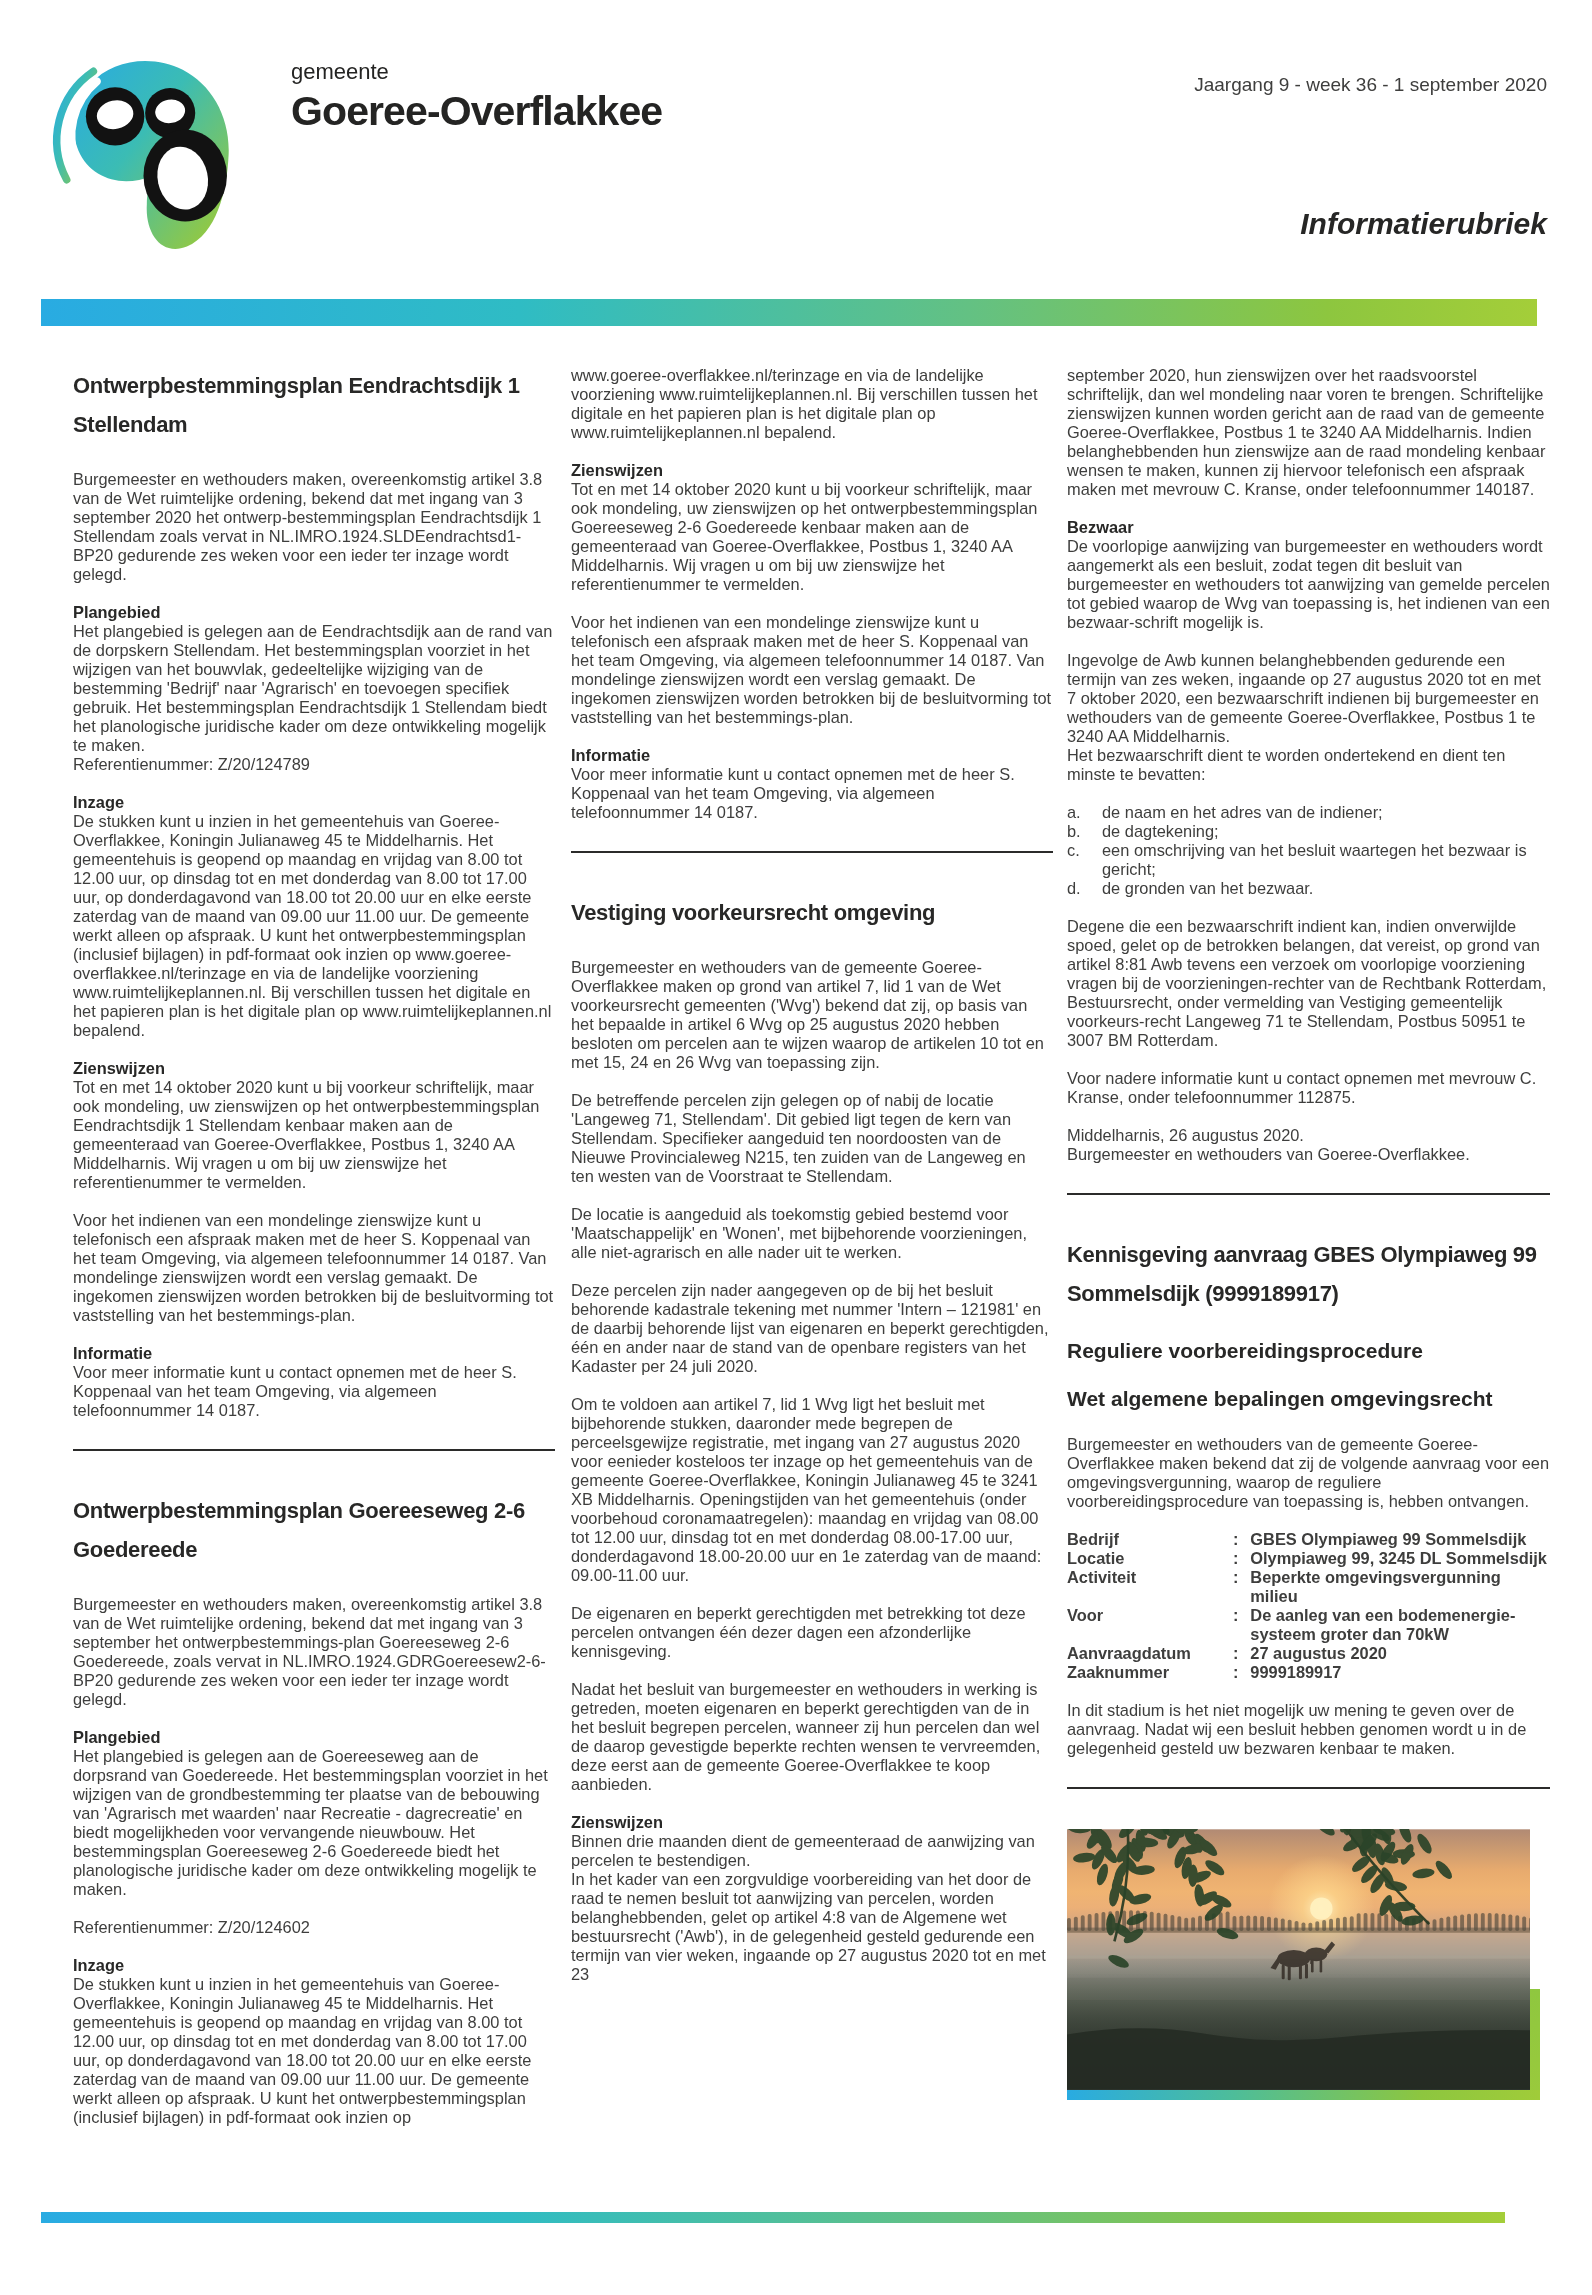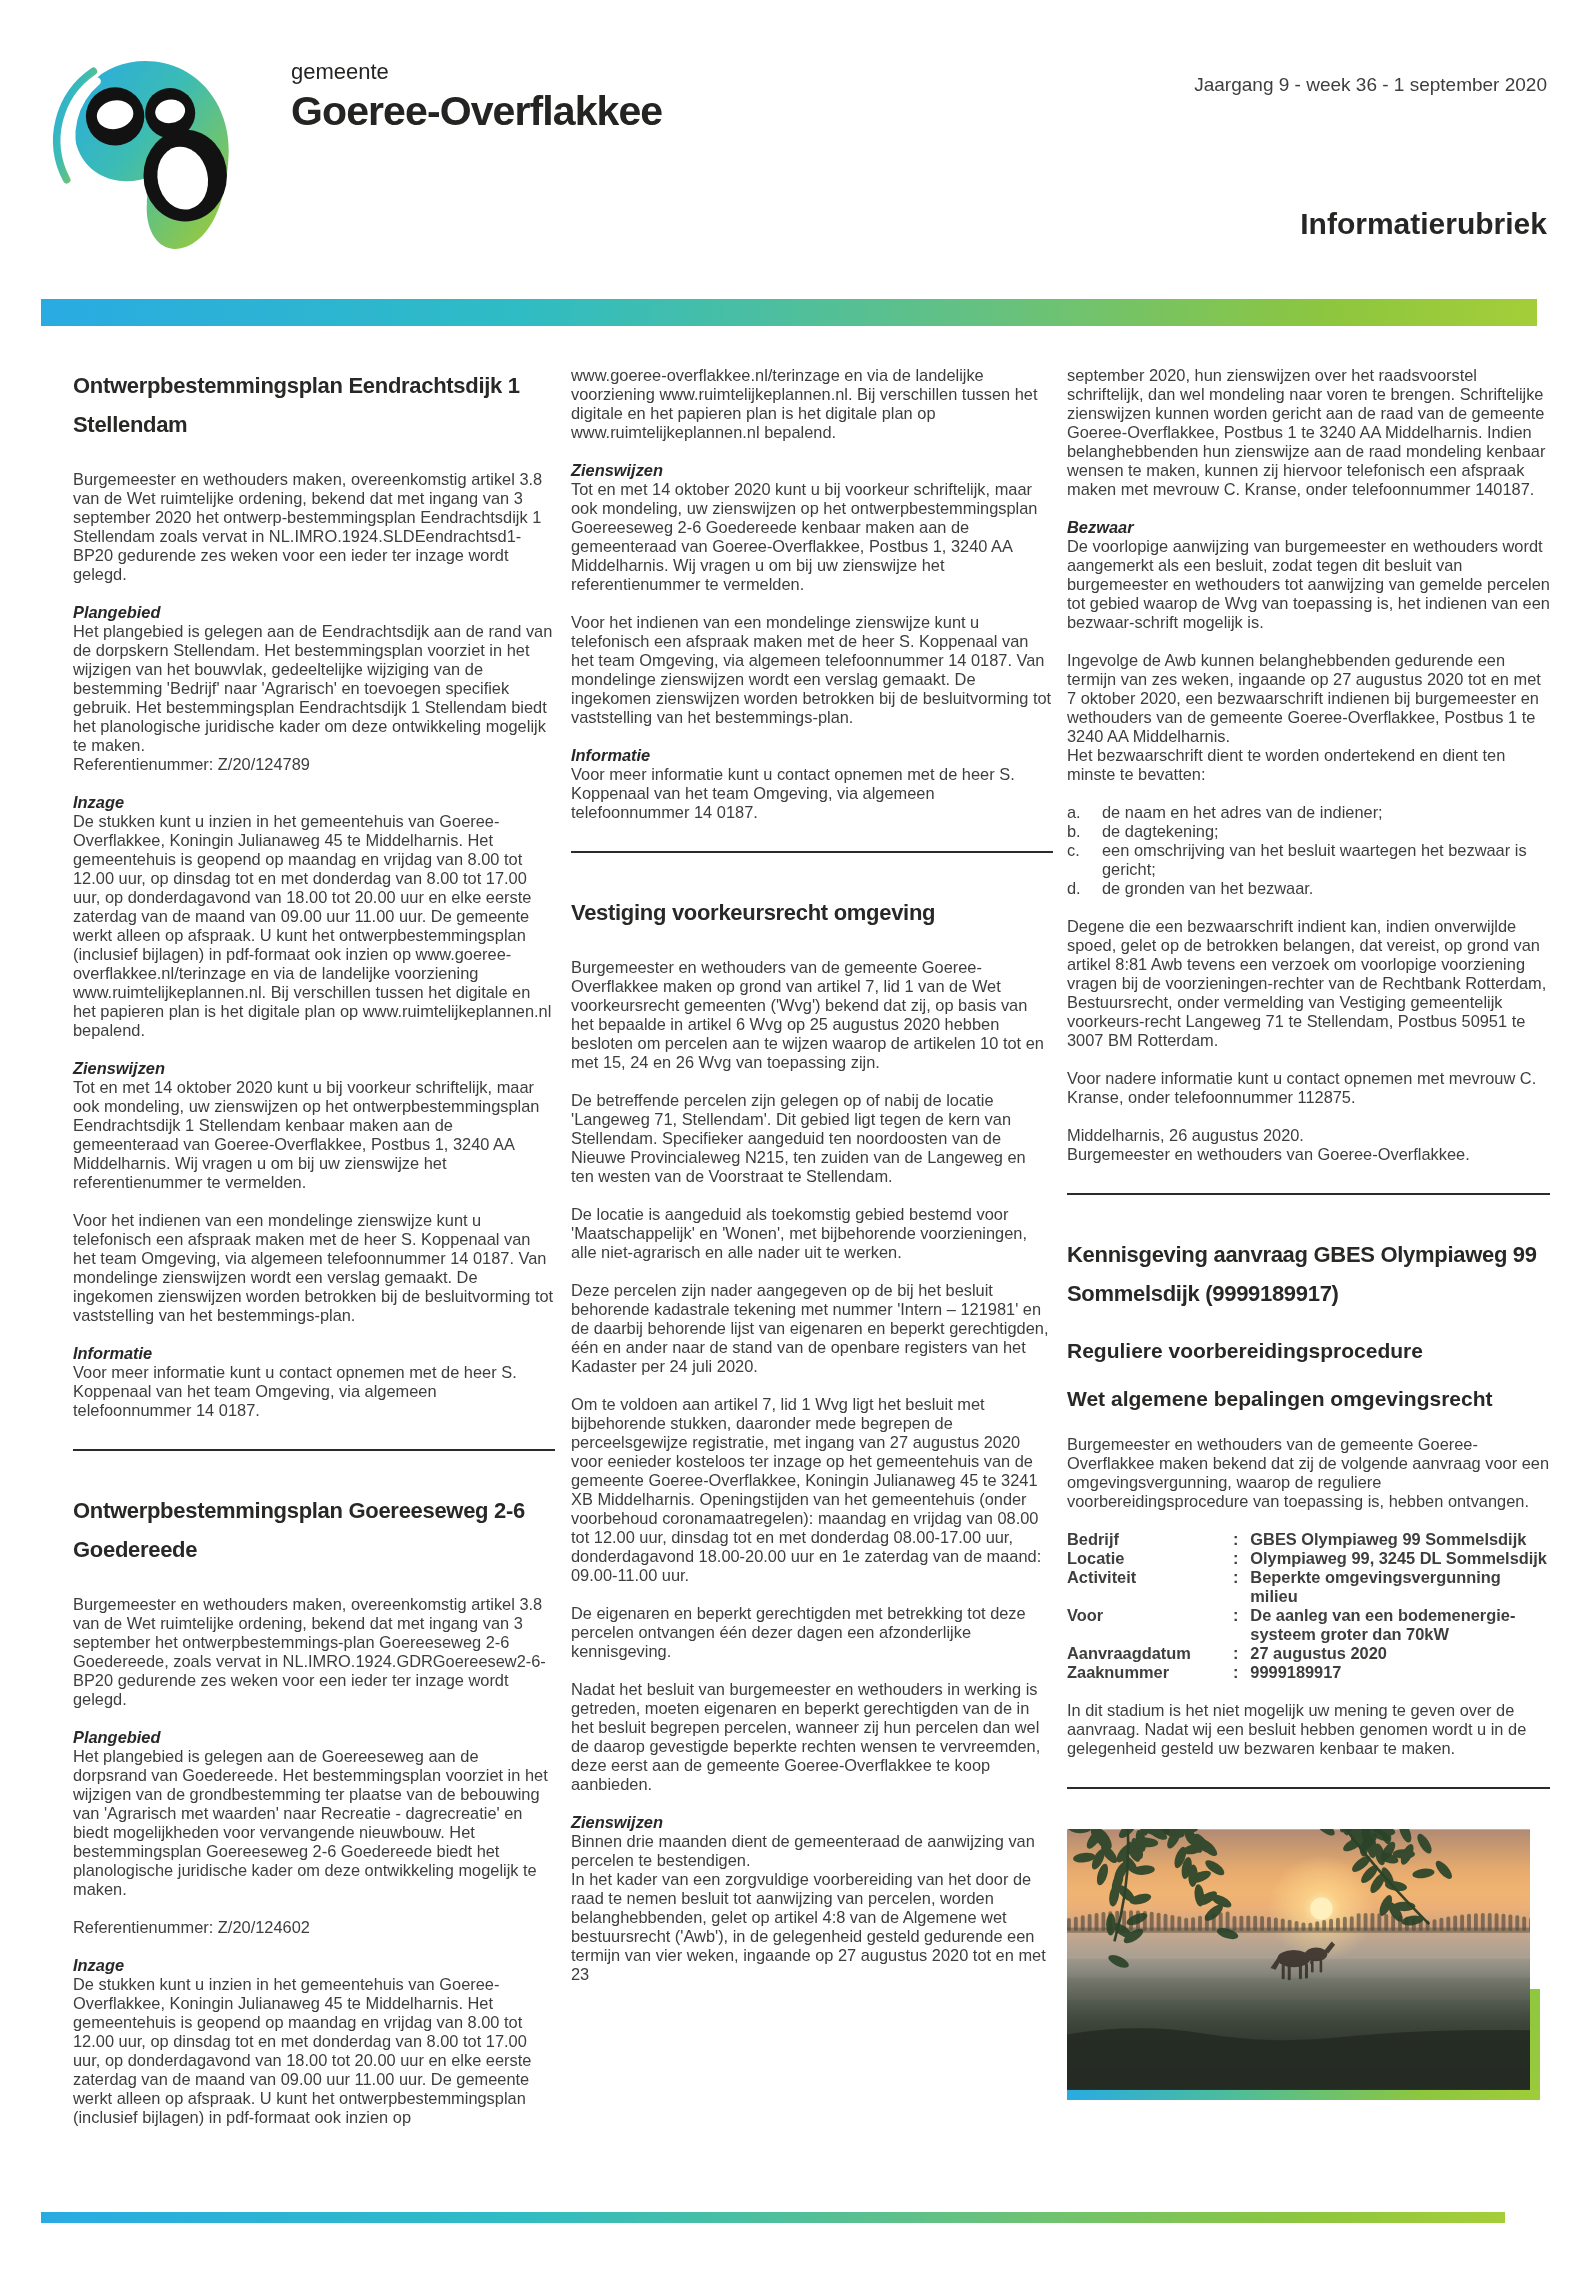--- a/index.html
+++ b/index.html
@@ -6,32 +6,32 @@
   body{
     width:1592px;height:2295px;position:relative;background:#ffffff;
     font-family:"Liberation Sans", sans-serif;color:#3e3e3d;overflow:hidden;
   }
   
   .logo{position:absolute;left:45px;top:45px;width:217px;height:207px;}
   .brand{position:absolute;left:291px;top:57px;}
   .brand-sub{font-size:22px;color:#242423;line-height:29px;}
   .brand-title{font-size:41px;font-weight:bold;color:#242423;letter-spacing:-0.9px;line-height:47px;margin-top:1.7px;}
   .edition{position:absolute;top:74px;right:45px;font-size:19px;color:#3e3e3d;text-align:center;}
-  .section-title{position:absolute;top:207px;right:45px;font-size:30px;font-weight:bold;color:#262625;}
+  .section-title{position:absolute;top:207px;right:45px;font-size:30px;font-weight:bold;color:#262625;font-style:italic;}
   .grad-bar{position:absolute;background:linear-gradient(90deg,#29abe2 0%,#2fbcc4 32%,#63c183 62%,#8dc63f 86%,#a4ce39 100%);}
   .top-bar{left:41px;top:299px;width:1496px;height:27px;}
   .bottom-bar{left:41px;top:2212px;width:1464px;height:11.2px;}
   
   .col{position:absolute;top:366px;width:482px;font-size:16.4px;line-height:19px;}
   #col1{left:73px;}
   #col2{left:571px;}
   #col3{left:1067px;width:483px;}
   .col p{margin:0 0 19px;white-space:pre-line;}
   .blk-h1{font-size:22px;line-height:39px;font-weight:bold;color:#282827;letter-spacing:-0.3px;margin:0 0 26px;}
-  .blk-h2{font-size:16.4px;line-height:19px;font-weight:bold;color:#282827;margin:19px 0 0;font-style:italic;}
+  .blk-h2{font-size:16.4px;line-height:19px;font-weight:bold;color:#282827;margin:19px 0 0;}
   .blk-h3{font-size:21px;line-height:24px;font-weight:bold;color:#282827;margin:0 0 24px;}
   .rule{border:none;border-top:2.6px solid #2b2b2a;margin:29px 0 40px;}
   .kv{margin:0 0 19px;}
   .kv-row{display:flex;font-weight:bold;}
   .kv-label{width:166px;flex:none;}
   .kv-colon{width:17.3px;flex:none;}
   .kv-value{flex:1;white-space:pre-line;}
   .list{margin:0 0 19px;}
   .list-row{display:flex;}
   .list-marker{width:35px;flex:none;}

